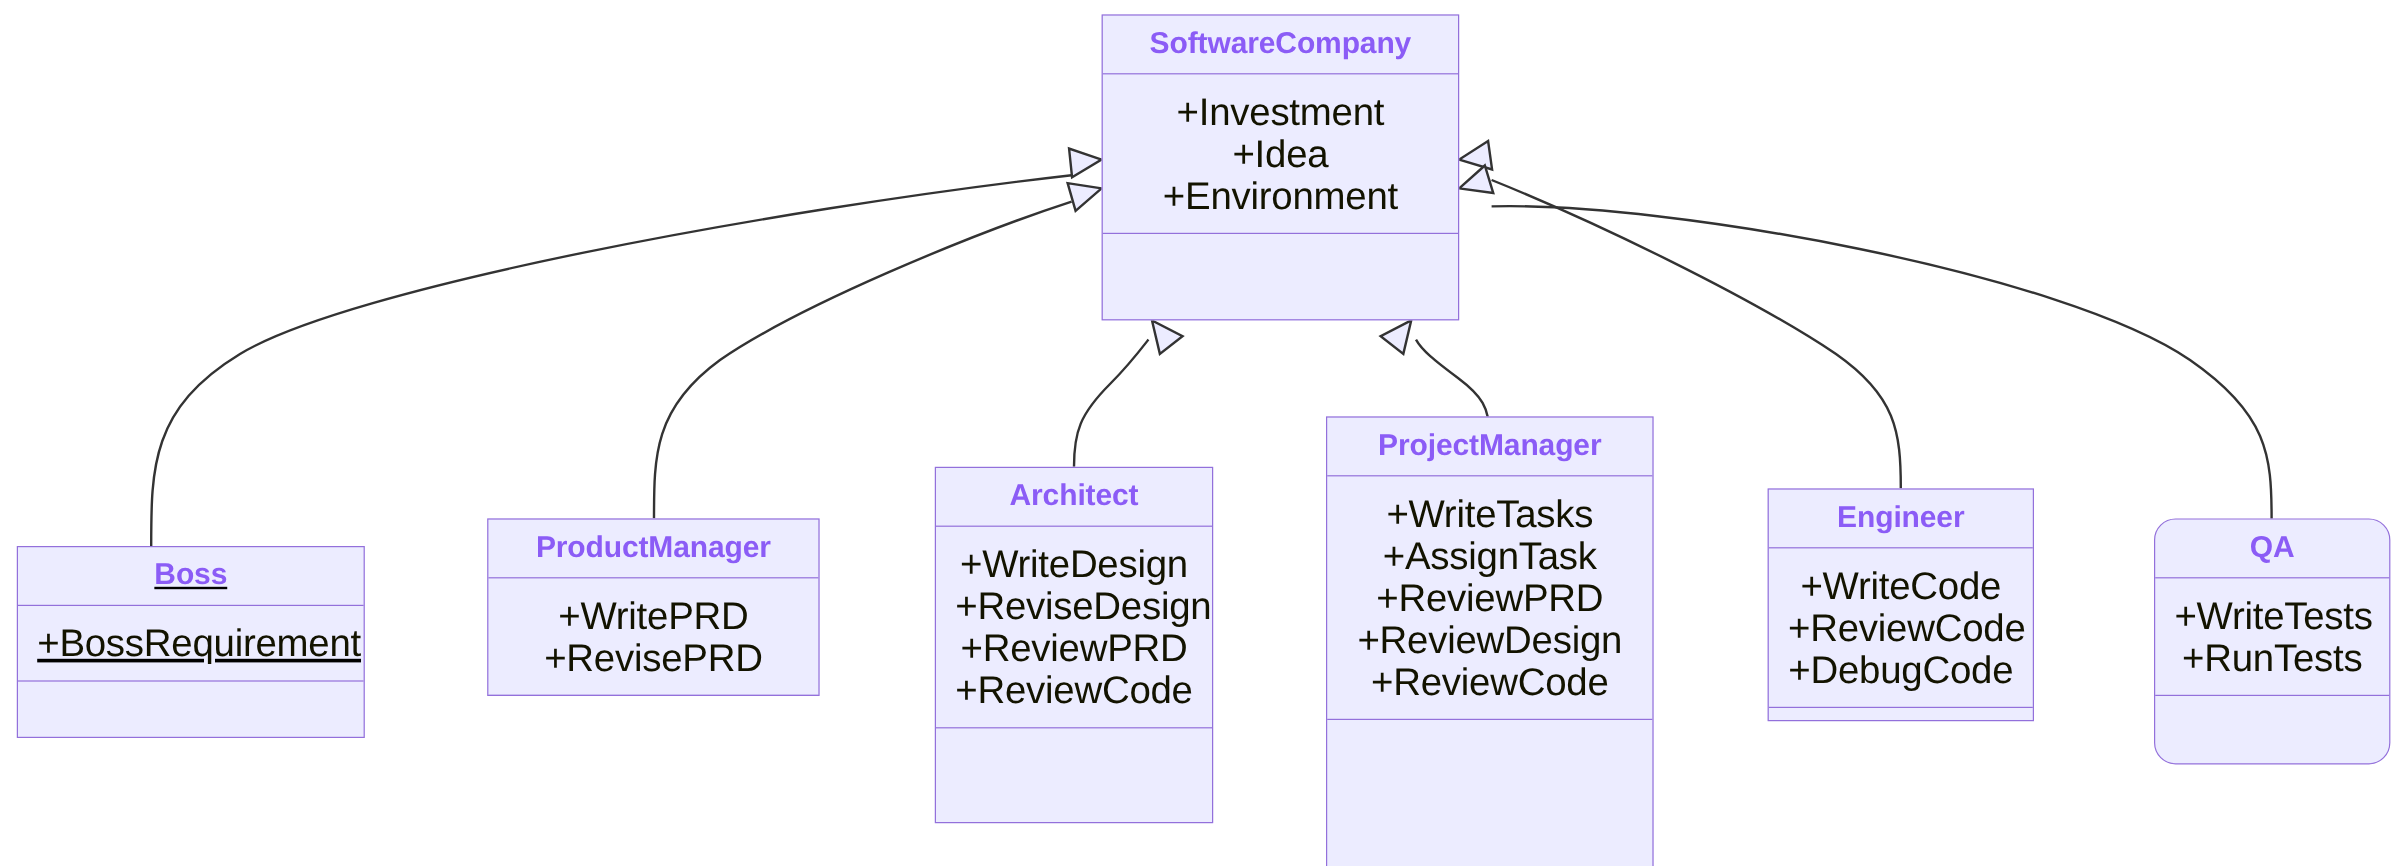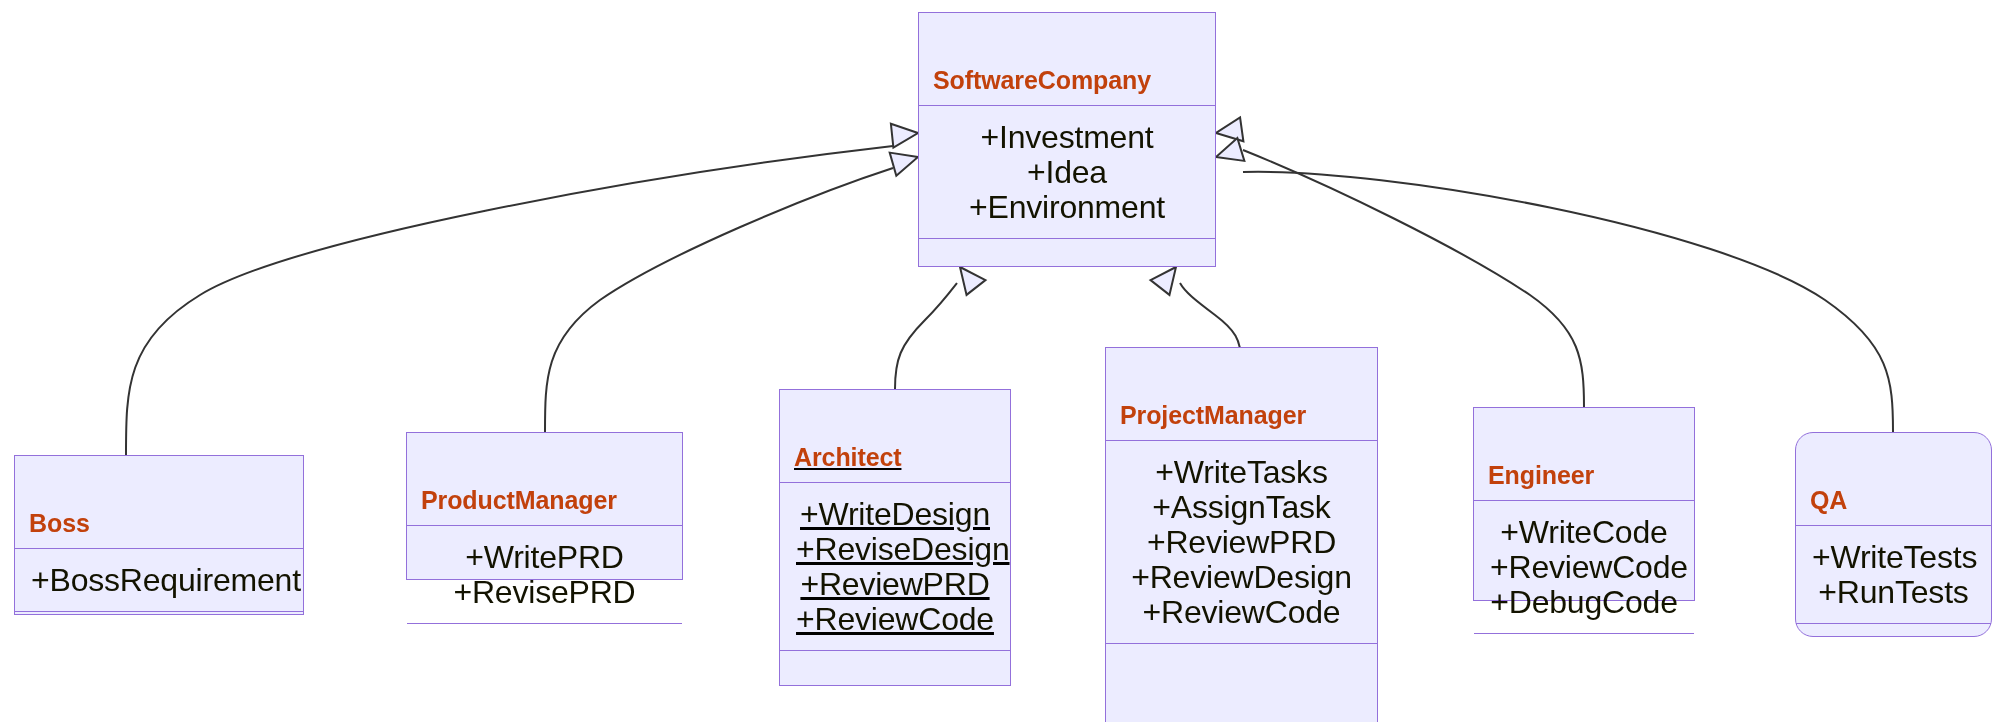--- a/index.html
+++ b/index.html
@@ -29,29 +29,28 @@
   .uml-class {
     position: absolute;
     box-sizing: border-box;
     background: #ECECFF;
     border: 1.7px solid #9370DB;
     display: flex;
     flex-direction: column;
     z-index: 5;
   }
   .class-title {
-    text-align: left;
+    text-align: center;
     font-weight: bold;
     font-size: 25px;
-    color: #c2410c;
+    color: #8b5cf6;
     padding: 9px 14px 10px 14px;
     border-bottom: 1.7px solid #9370DB;
     white-space: nowrap;
     letter-spacing: -0.1px;
-    margin-top: 44px;
   }
   .class-members {
     padding: 14px 16px 13px 16px;
     border-bottom: 1.7px solid #9370DB;
     display: flex;
     flex-direction: column;
     justify-content: flex-start;
   }
   .member-row {
     font-size: 32px;
@@ -93,38 +92,38 @@
   <div class="uml-class" style="left: 918px; top: 12px; width: 298px; height: 255px;">
     <div class="class-title">SoftwareCompany</div>
     <div class="class-members">
         <div class="member-row">+Investment</div>
         <div class="member-row">+Idea</div>
         <div class="member-row">+Environment</div>
       </div>
     <div class="class-methods"></div>
   </div>
 
-  <div class="uml-class" style="left: 14px; top: 455px; width: 290px; height: 160px;">
+  <div class="uml-class" style="left: 14px; top: 455px; width: 290px; height: 160px; text-decoration: underline;">
     <div class="class-title">Boss</div>
     <div class="class-members">
         <div class="member-row">+BossRequirement</div>
       </div>
     <div class="class-methods"></div>
   </div>
 
   <div class="uml-class" style="left: 406px; top: 432px; width: 277px; height: 148px;">
     <div class="class-title">ProductManager</div>
     <div class="class-members">
         <div class="member-row">+WritePRD</div>
         <div class="member-row">+RevisePRD</div>
       </div>
     <div class="class-methods"></div>
   </div>
 
-  <div class="uml-class" style="left: 779px; top: 389px; width: 232px; height: 297px; text-decoration: underline;">
+  <div class="uml-class" style="left: 779px; top: 389px; width: 232px; height: 297px;">
     <div class="class-title">Architect</div>
     <div class="class-members">
         <div class="member-row">+WriteDesign</div>
         <div class="member-row">+ReviseDesign</div>
         <div class="member-row">+ReviewPRD</div>
         <div class="member-row">+ReviewCode</div>
       </div>
     <div class="class-methods"></div>
   </div>
 

